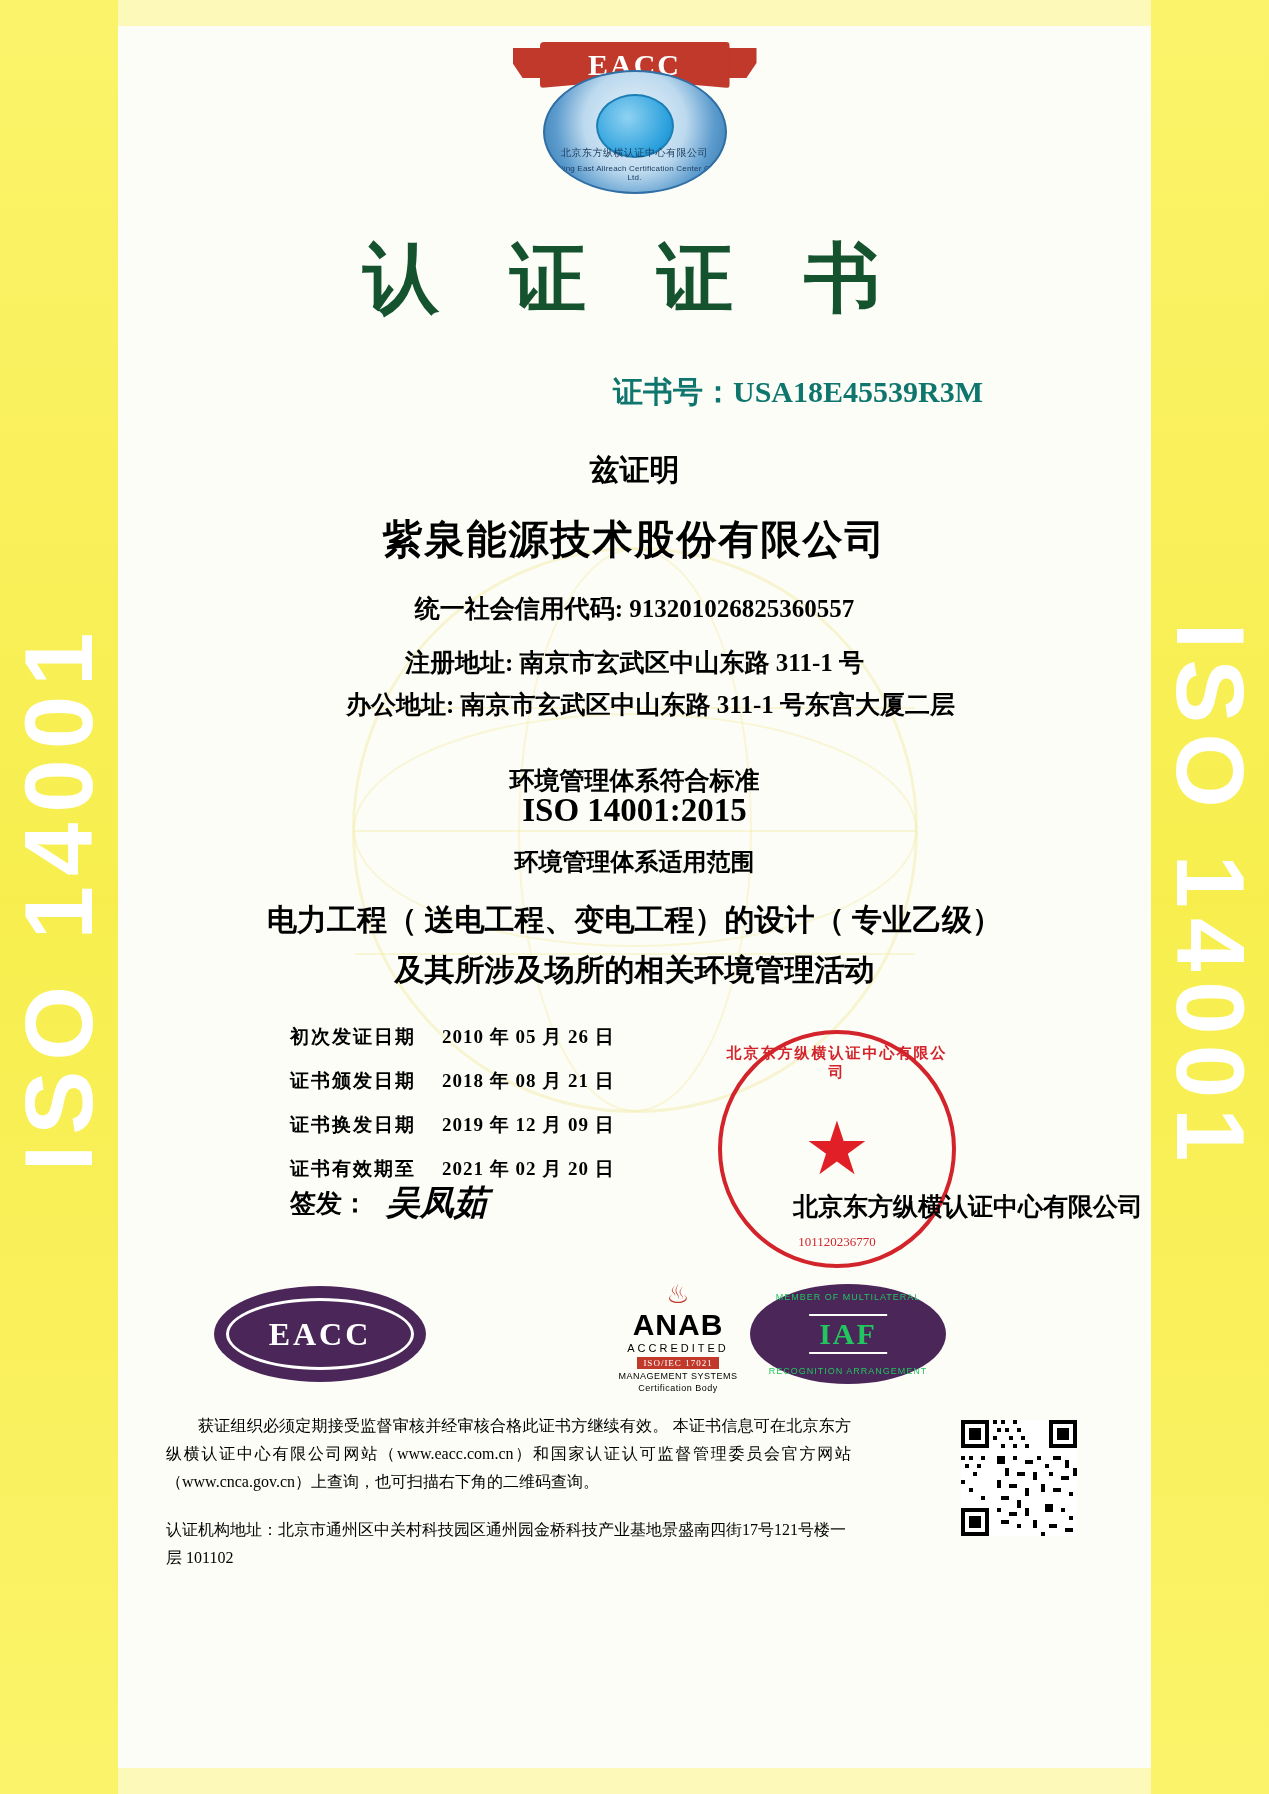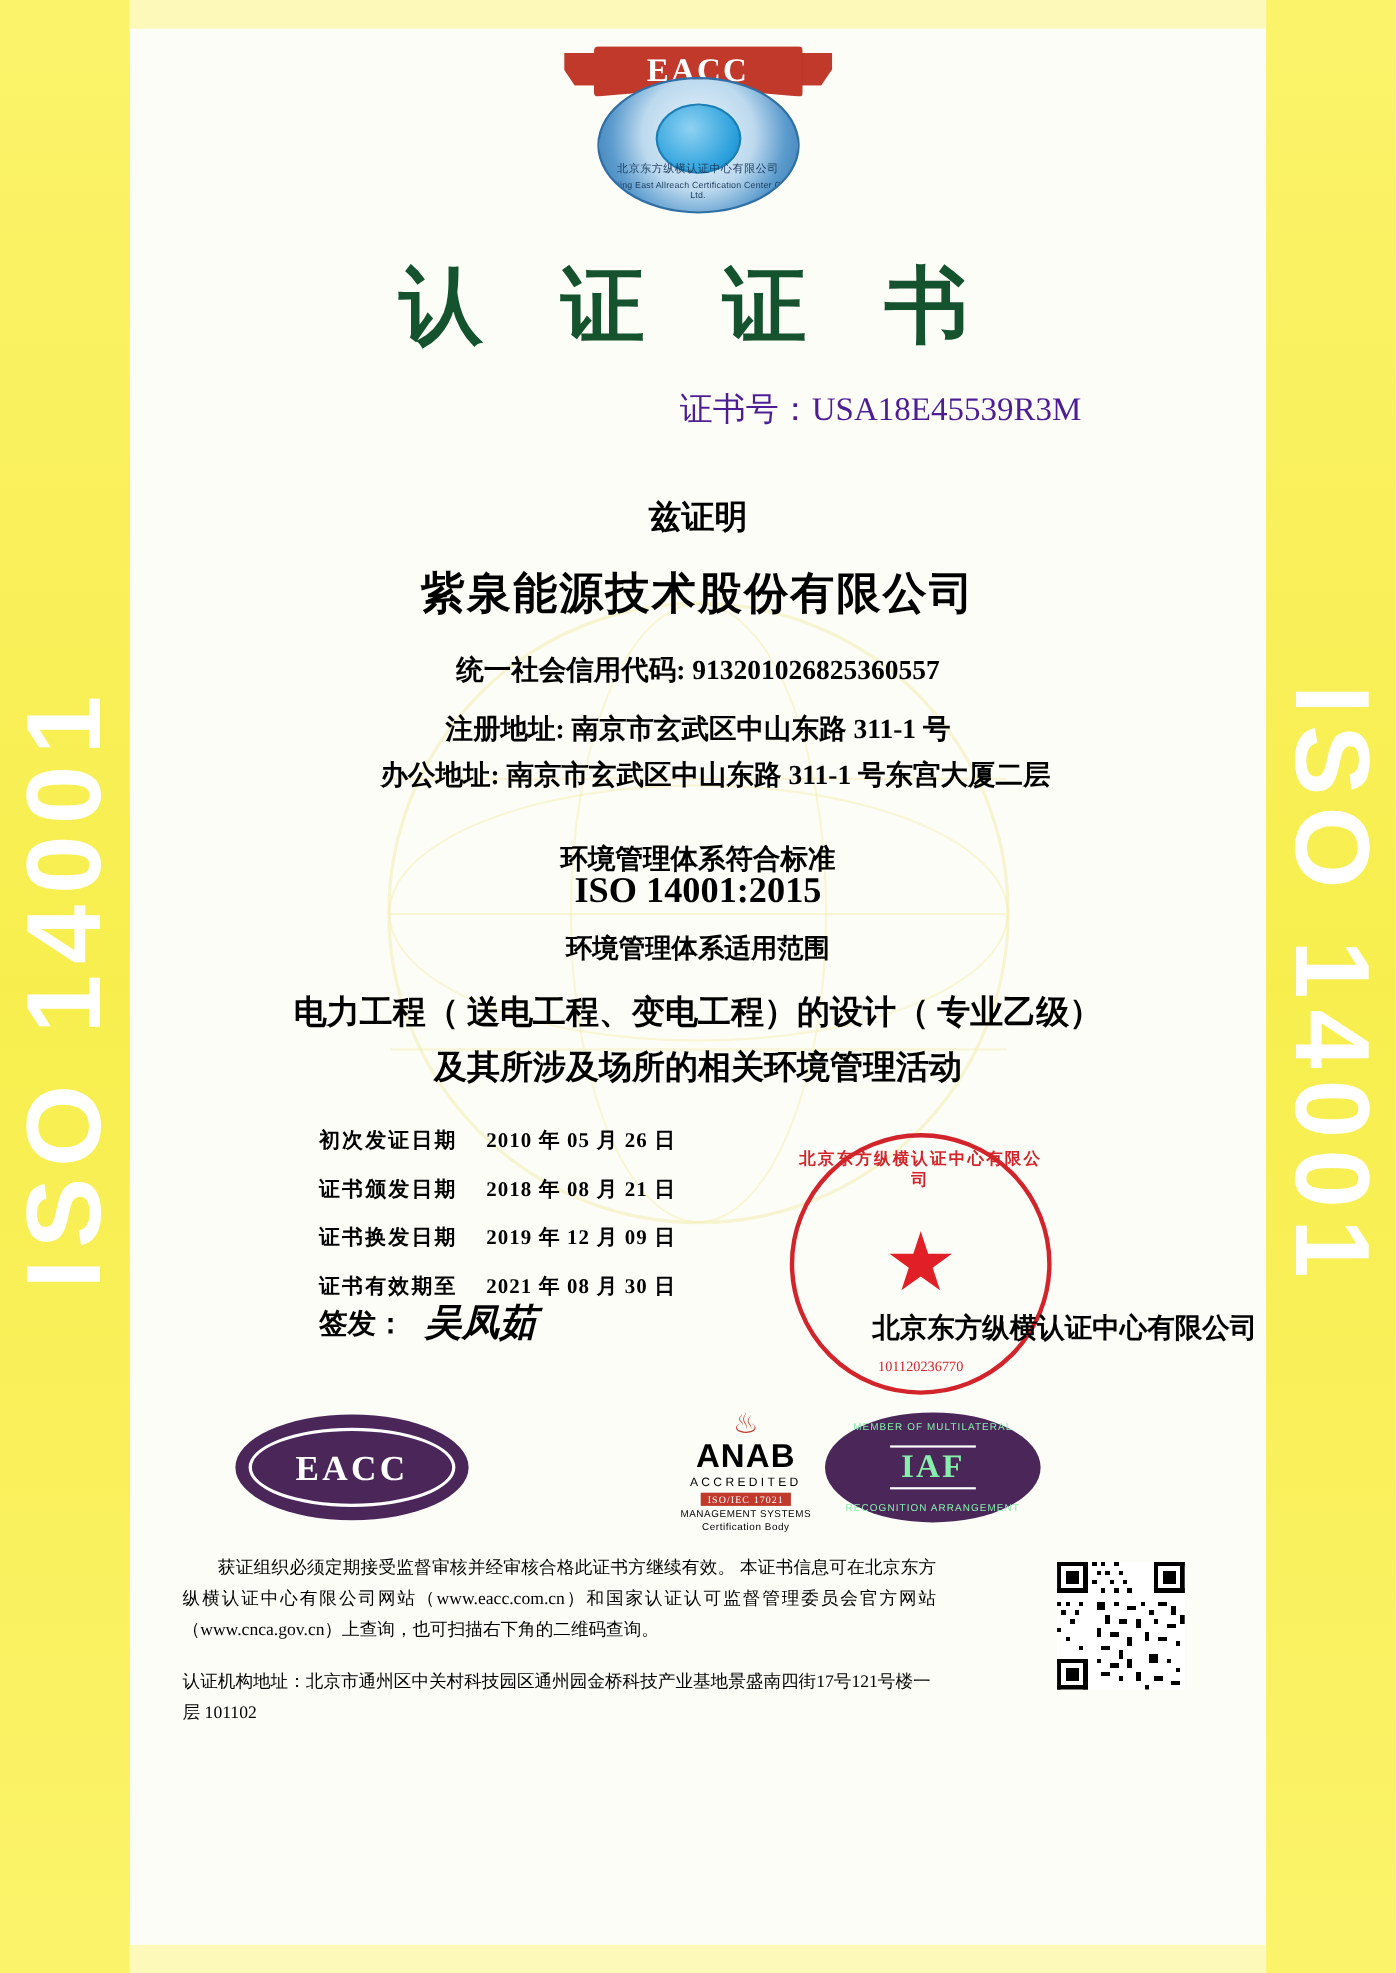--- a/index.html
+++ b/index.html
@@ -93,22 +93,22 @@
   .emblem .arc-en{top:92px;font-size:8px;letter-spacing:.2px;}
 
   
   .title{
     position:absolute;left:0;right:0;top:228px;text-align:center;
     font-size:76px;font-weight:bold;letter-spacing:26px;
     font-family:"Liberation Serif",serif;color:#14532d;
   }
 
   .cert-no{
-    position:absolute;right:168px;top:352px;
-    font-size:30px;font-weight:normal;color:#4c1d95;
+    position:absolute;right:168px;top:372px;
+    font-size:30px;font-weight:bold;color:#0f766e;
   }
   .cert-no .val{font-family:"Liberation Serif",serif;}
 
   .hereby{
     position:absolute;left:0;right:0;top:450px;text-align:center;
     font-size:30px;font-weight:bold;
   }
   .company{
     position:absolute;left:0;right:0;top:512px;text-align:center;
     font-size:40px;font-weight:bold;letter-spacing:2px;
@@ -198,21 +198,21 @@
 
   .anab{position:absolute;left:490px;top:0;width:140px;text-align:center;}
   .anab .flame{font-size:26px;color:#c0392b;line-height:1;}
   .anab .name{font-size:30px;font-weight:bold;letter-spacing:1px;font-family:"Liberation Sans",sans-serif;}
   .anab .sub{font-size:11px;letter-spacing:3px;font-family:"Liberation Sans",sans-serif;text-align:center;}
   .anab .bar{background:#c0392b;color:#fff;font-size:9px;margin:3px auto 2px;width:82px;padding:1px 0;letter-spacing:1px;}
   .anab .foot{font-size:9px;line-height:1.3;letter-spacing:.5px;font-family:"Liberation Sans",sans-serif;}
 
   .iaf{
     position:absolute;left:632px;top:2px;width:196px;height:100px;border-radius:50%;
-    background:#4a2659;color:#86efac;text-align:center;
+    background:#4a2659;color:#22c55e;text-align:center;
   }
   .iaf .top{position:absolute;left:0;right:0;top:8px;font-size:9px;letter-spacing:1px;font-family:"Liberation Sans",sans-serif;}
   .iaf .mid{position:absolute;left:50%;top:50%;transform:translate(-50%,-50%);
     font-size:30px;font-weight:bold;letter-spacing:2px;font-family:"Liberation Serif",serif;
     border-top:2px solid #fff;border-bottom:2px solid #fff;padding:1px 10px;}
   .iaf .bot{position:absolute;left:0;right:0;bottom:8px;font-size:9px;letter-spacing:1px;font-family:"Liberation Sans",sans-serif;}
 
   
   .footer{
     position:absolute;left:48px;right:300px;top:1412px;
@@ -300,21 +300,21 @@
       <div class="row">
         <span class="lab">证书颁发日期</span>
         <span class="val">2018 年 08 月 21 日</span>
       </div>
       <div class="row">
         <span class="lab">证书换发日期</span>
         <span class="val">2019 年 12 月 09 日</span>
       </div>
       <div class="row">
         <span class="lab">证书有效期至</span>
-        <span class="val">2021 年 08 月 30 日</span>
+        <span class="val">2021 年 02 月 20 日</span>
       </div>
     </div>
 
     <div class="sign">
       <span>签发：</span>
       <span class="name">吴凤茹</span>
     </div>
 
     <div class="stamp">
       <div class="ring-text">北京东方纵横认证中心有限公司</div>

